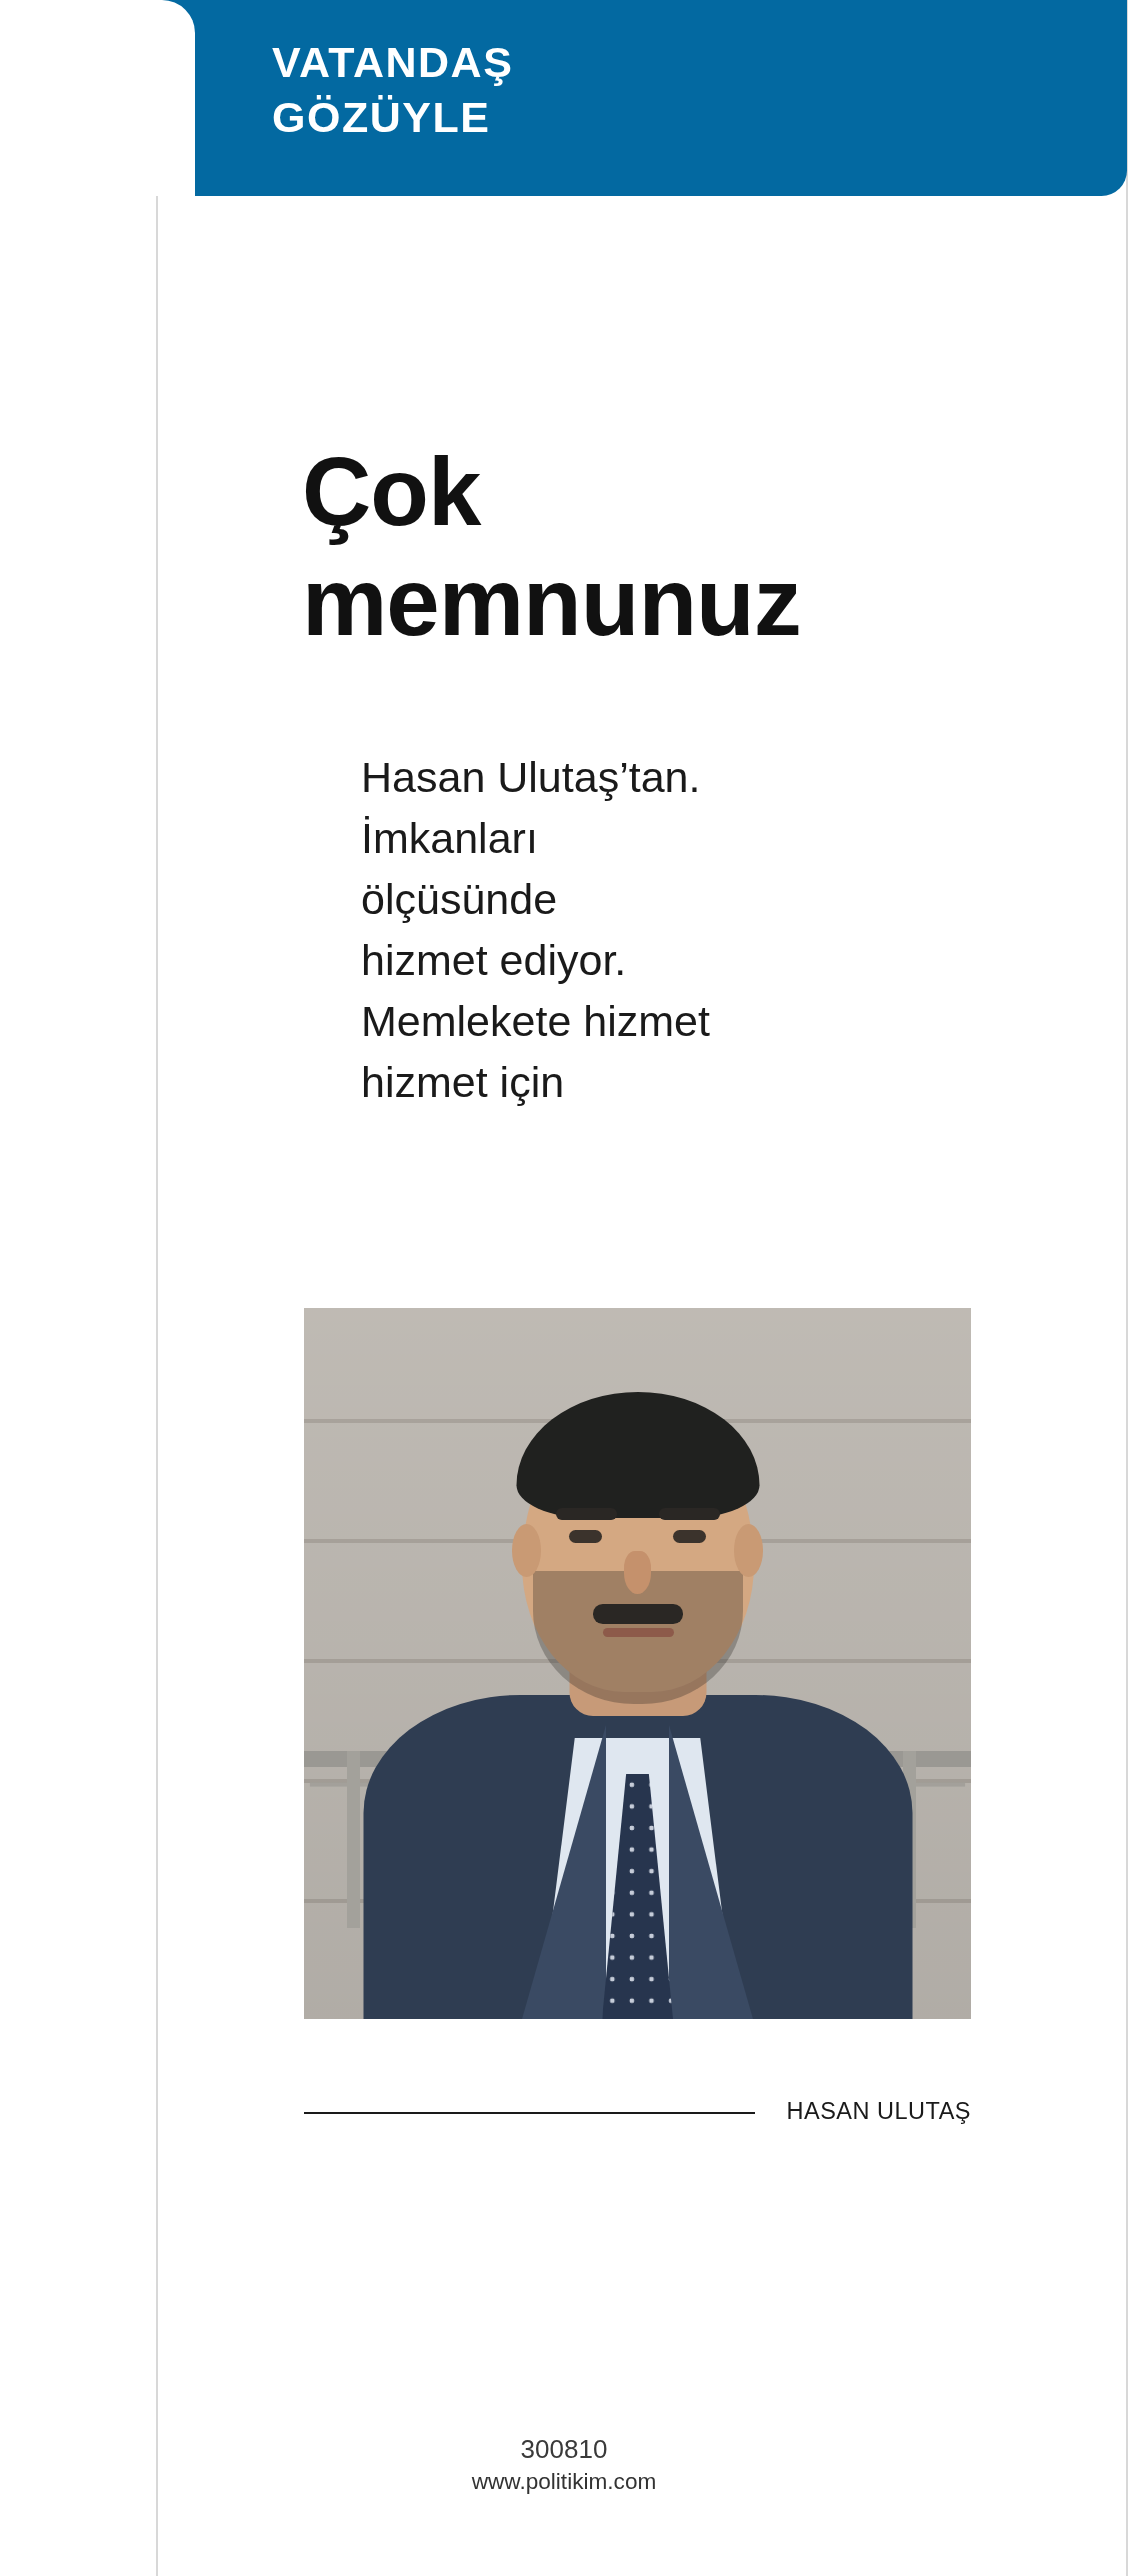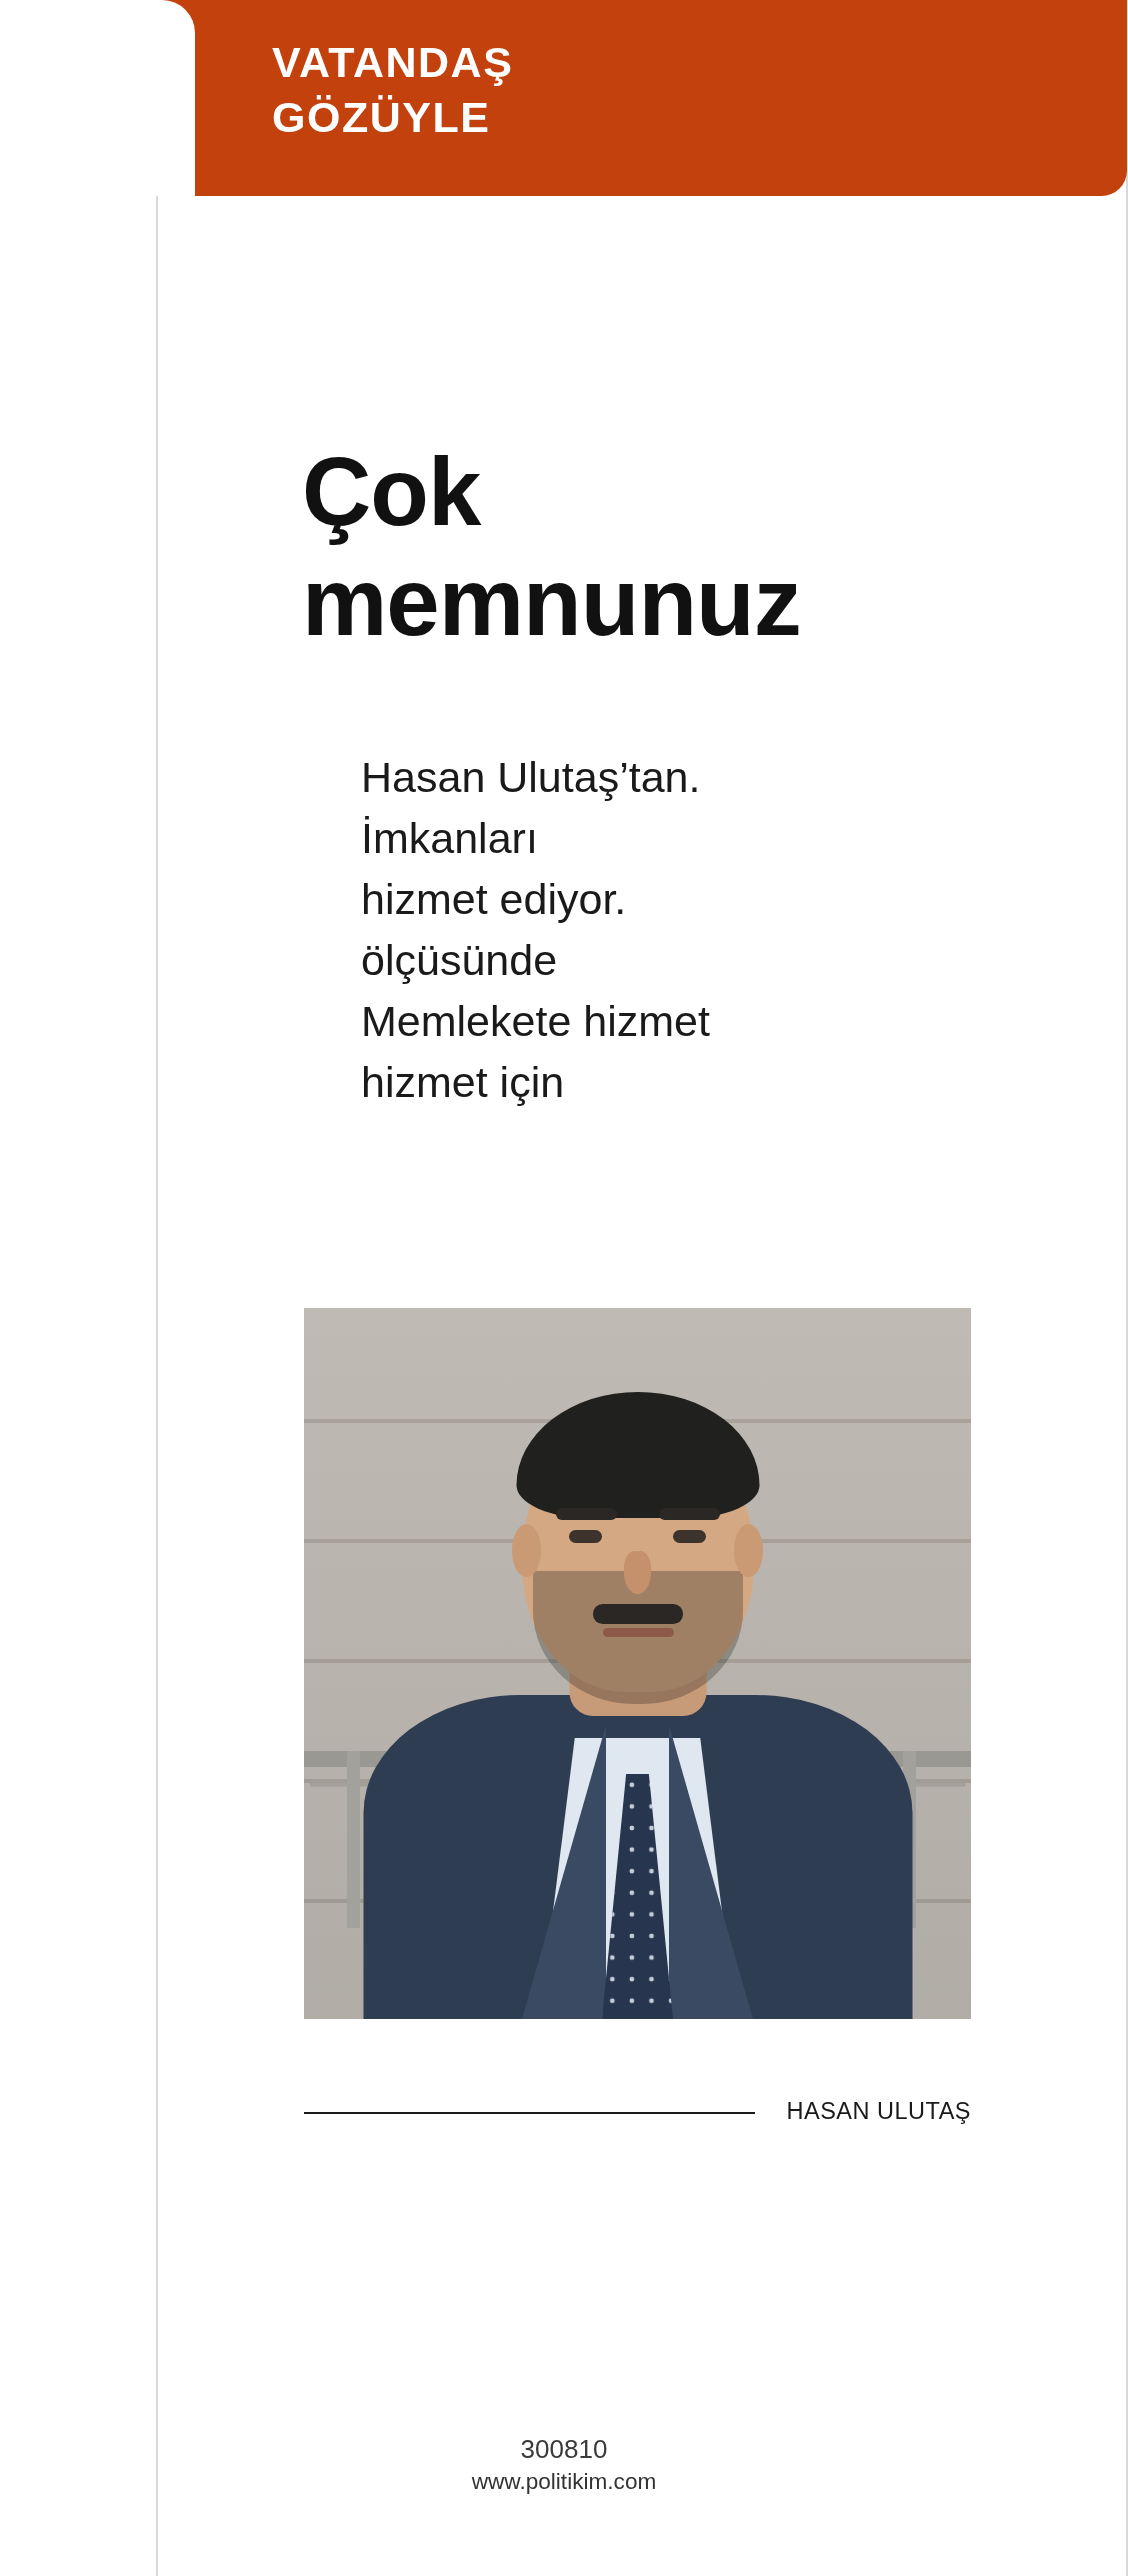--- a/index.html
+++ b/index.html
@@ -43,21 +43,21 @@
     background: #d8d8d8;
   }
 
   
   .banner {
     position: absolute;
     left: 78px;
     top: 0;
     width: 971px;
     height: 196px;
-    background: #c2410c;
+    background: #0369a1;
     border-bottom-right-radius: 25.5px;
   }
   .banner-notch {
     position: absolute;
     left: 0;
     top: 0;
     width: 39px;
     height: 196px;
     background: #ffffff;
     border-top-right-radius: 33px;
@@ -383,22 +383,22 @@
   </div>
 
   <div class="headline">
     <span>Çok</span>
     <span>memnunuz</span>
   </div>
 
   <div class="deck">
     <span>Hasan Ulutaş’tan.</span>
     <span>İmkanları</span>
+    <span>ölçüsünde</span>
     <span>hizmet ediyor.</span>
-    <span>ölçüsünde</span>
     <span>Memlekete hizmet</span>
     <span>hizmet için</span>
   </div>
 
   <div class="photo-wrap">
     <div class="photo">
       <div class="rail"></div>
       <div class="rail-post-l"></div>
       <div class="rail-post-r"></div>
 

